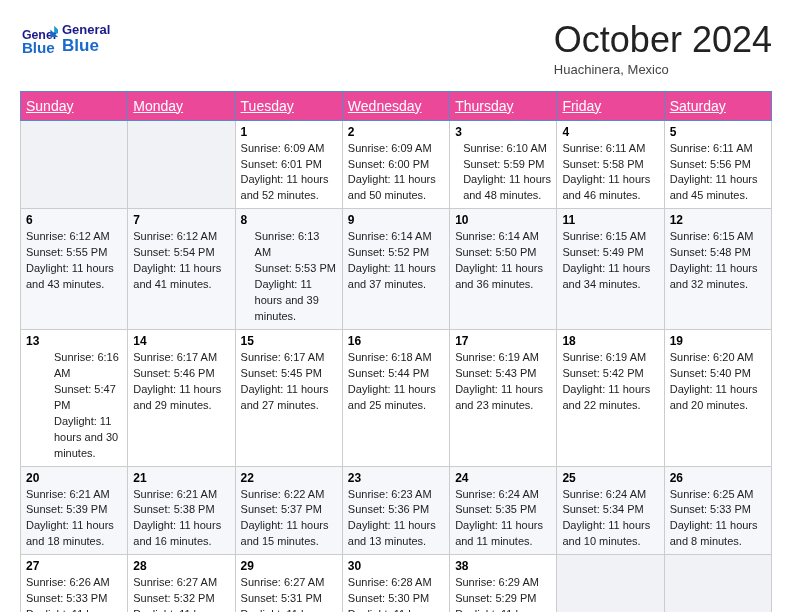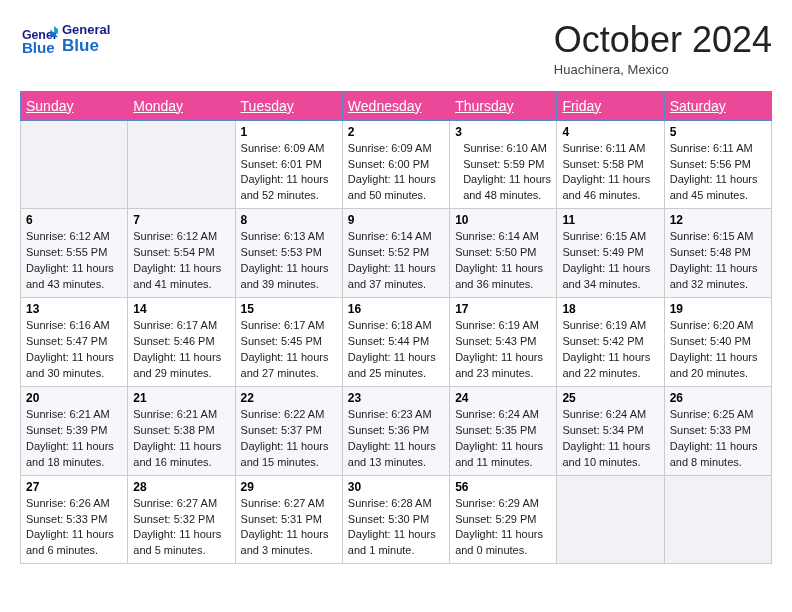--- a/index.html
+++ b/index.html
@@ -166,21 +166,21 @@
 Daylight: 11 hours and 43 minutes.</div>
           </td>
           <td>
             <span class="day-num">7</span>
             <div class="day-info" style="white-space: pre-line;">Sunrise: 6:12 AM
 Sunset: 5:54 PM
 Daylight: 11 hours and 41 minutes.</div>
           </td>
           <td>
             <span class="day-num">8</span>
-            <div class="day-info" style="white-space: pre-line;">Sunrise: 6:13 AM
+            <div class="day-info" style="white-space: pre-line; margin-left: 14px;">Sunrise: 6:13 AM
 Sunset: 5:53 PM
 Daylight: 11 hours and 39 minutes.</div>
           </td>
           <td>
             <span class="day-num">9</span>
             <div class="day-info" style="white-space: pre-line;">Sunrise: 6:14 AM
 Sunset: 5:52 PM
 Daylight: 11 hours and 37 minutes.</div>
           </td>
           <td>
@@ -198,21 +198,21 @@
           <td>
             <span class="day-num">12</span>
             <div class="day-info" style="white-space: pre-line;">Sunrise: 6:15 AM
 Sunset: 5:48 PM
 Daylight: 11 hours and 32 minutes.</div>
           </td>
         </tr>
         <tr>
           <td>
             <span class="day-num">13</span>
-            <div class="day-info" style="white-space: pre-line;">Sunrise: 6:16 AM
+            <div class="day-info" style="white-space: pre-line; margin-left: 28px;">Sunrise: 6:16 AM
 Sunset: 5:47 PM
 Daylight: 11 hours and 30 minutes.</div>
           </td>
           <td>
             <span class="day-num">14</span>
             <div class="day-info" style="white-space: pre-line;">Sunrise: 6:17 AM
 Sunset: 5:46 PM
 Daylight: 11 hours and 29 minutes.</div>
           </td>
           <td>
@@ -309,21 +309,21 @@
 Sunset: 5:31 PM
 Daylight: 11 hours and 3 minutes.</div>
           </td>
           <td>
             <span class="day-num">30</span>
             <div class="day-info" style="white-space: pre-line;">Sunrise: 6:28 AM
 Sunset: 5:30 PM
 Daylight: 11 hours and 1 minute.</div>
           </td>
           <td>
-            <span class="day-num">56</span>
+            <span class="day-num">38</span>
             <div class="day-info" style="white-space: pre-line;">Sunrise: 6:29 AM
 Sunset: 5:29 PM
 Daylight: 11 hours and 0 minutes.</div>
           </td>
           <td class="empty-cell"></td>
           <td class="empty-cell"></td>
         </tr>
       </tbody>
   </table>
 </div>

